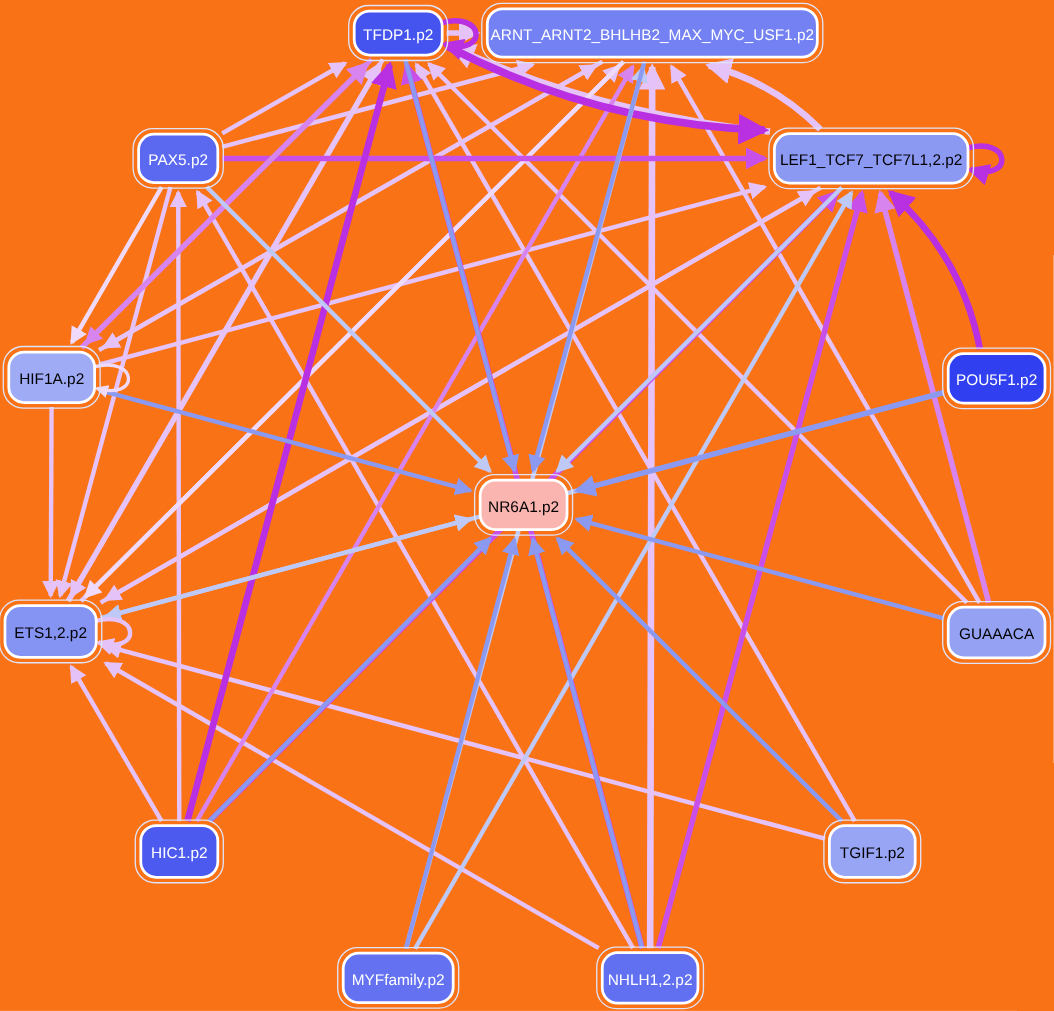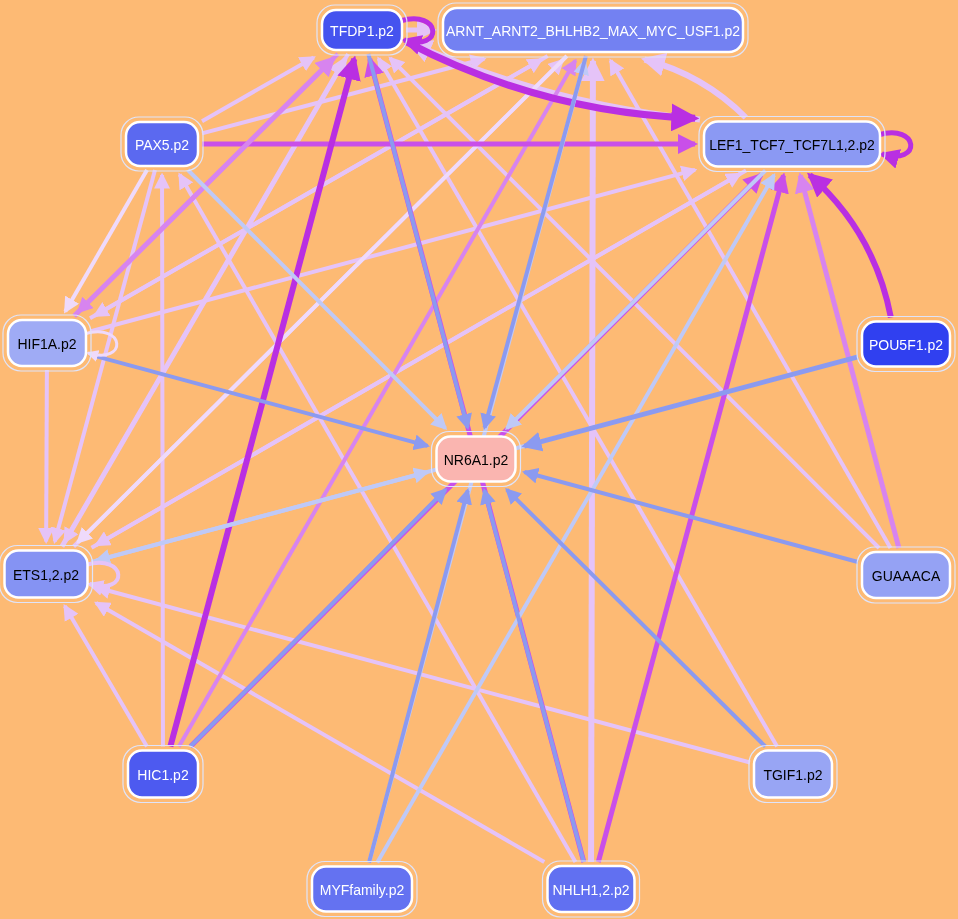--- a/index.html
+++ b/index.html
@@ -1,16 +1,16 @@
 <!DOCTYPE html>
 <html><head>
 <meta charset="utf-8">
 <style>
   html,body{margin:0;padding:0;background:#ffffff;}
-  #stage{position:relative;width:958px;height:919px;background:#fdba74;overflow:hidden;
+  #stage{position:relative;width:958px;height:919px;background:#f97316;overflow:hidden;
          font-family:"Liberation Sans", sans-serif;}
   svg{display:block}
   text{font-family:"Liberation Sans", sans-serif;}
 </style>
 </head>
 <body>
 
 <div id="stage">
   <svg id="graph" width="958" height="919" viewBox="0 0 958 919" xmlns="http://www.w3.org/2000/svg">
       <defs>

